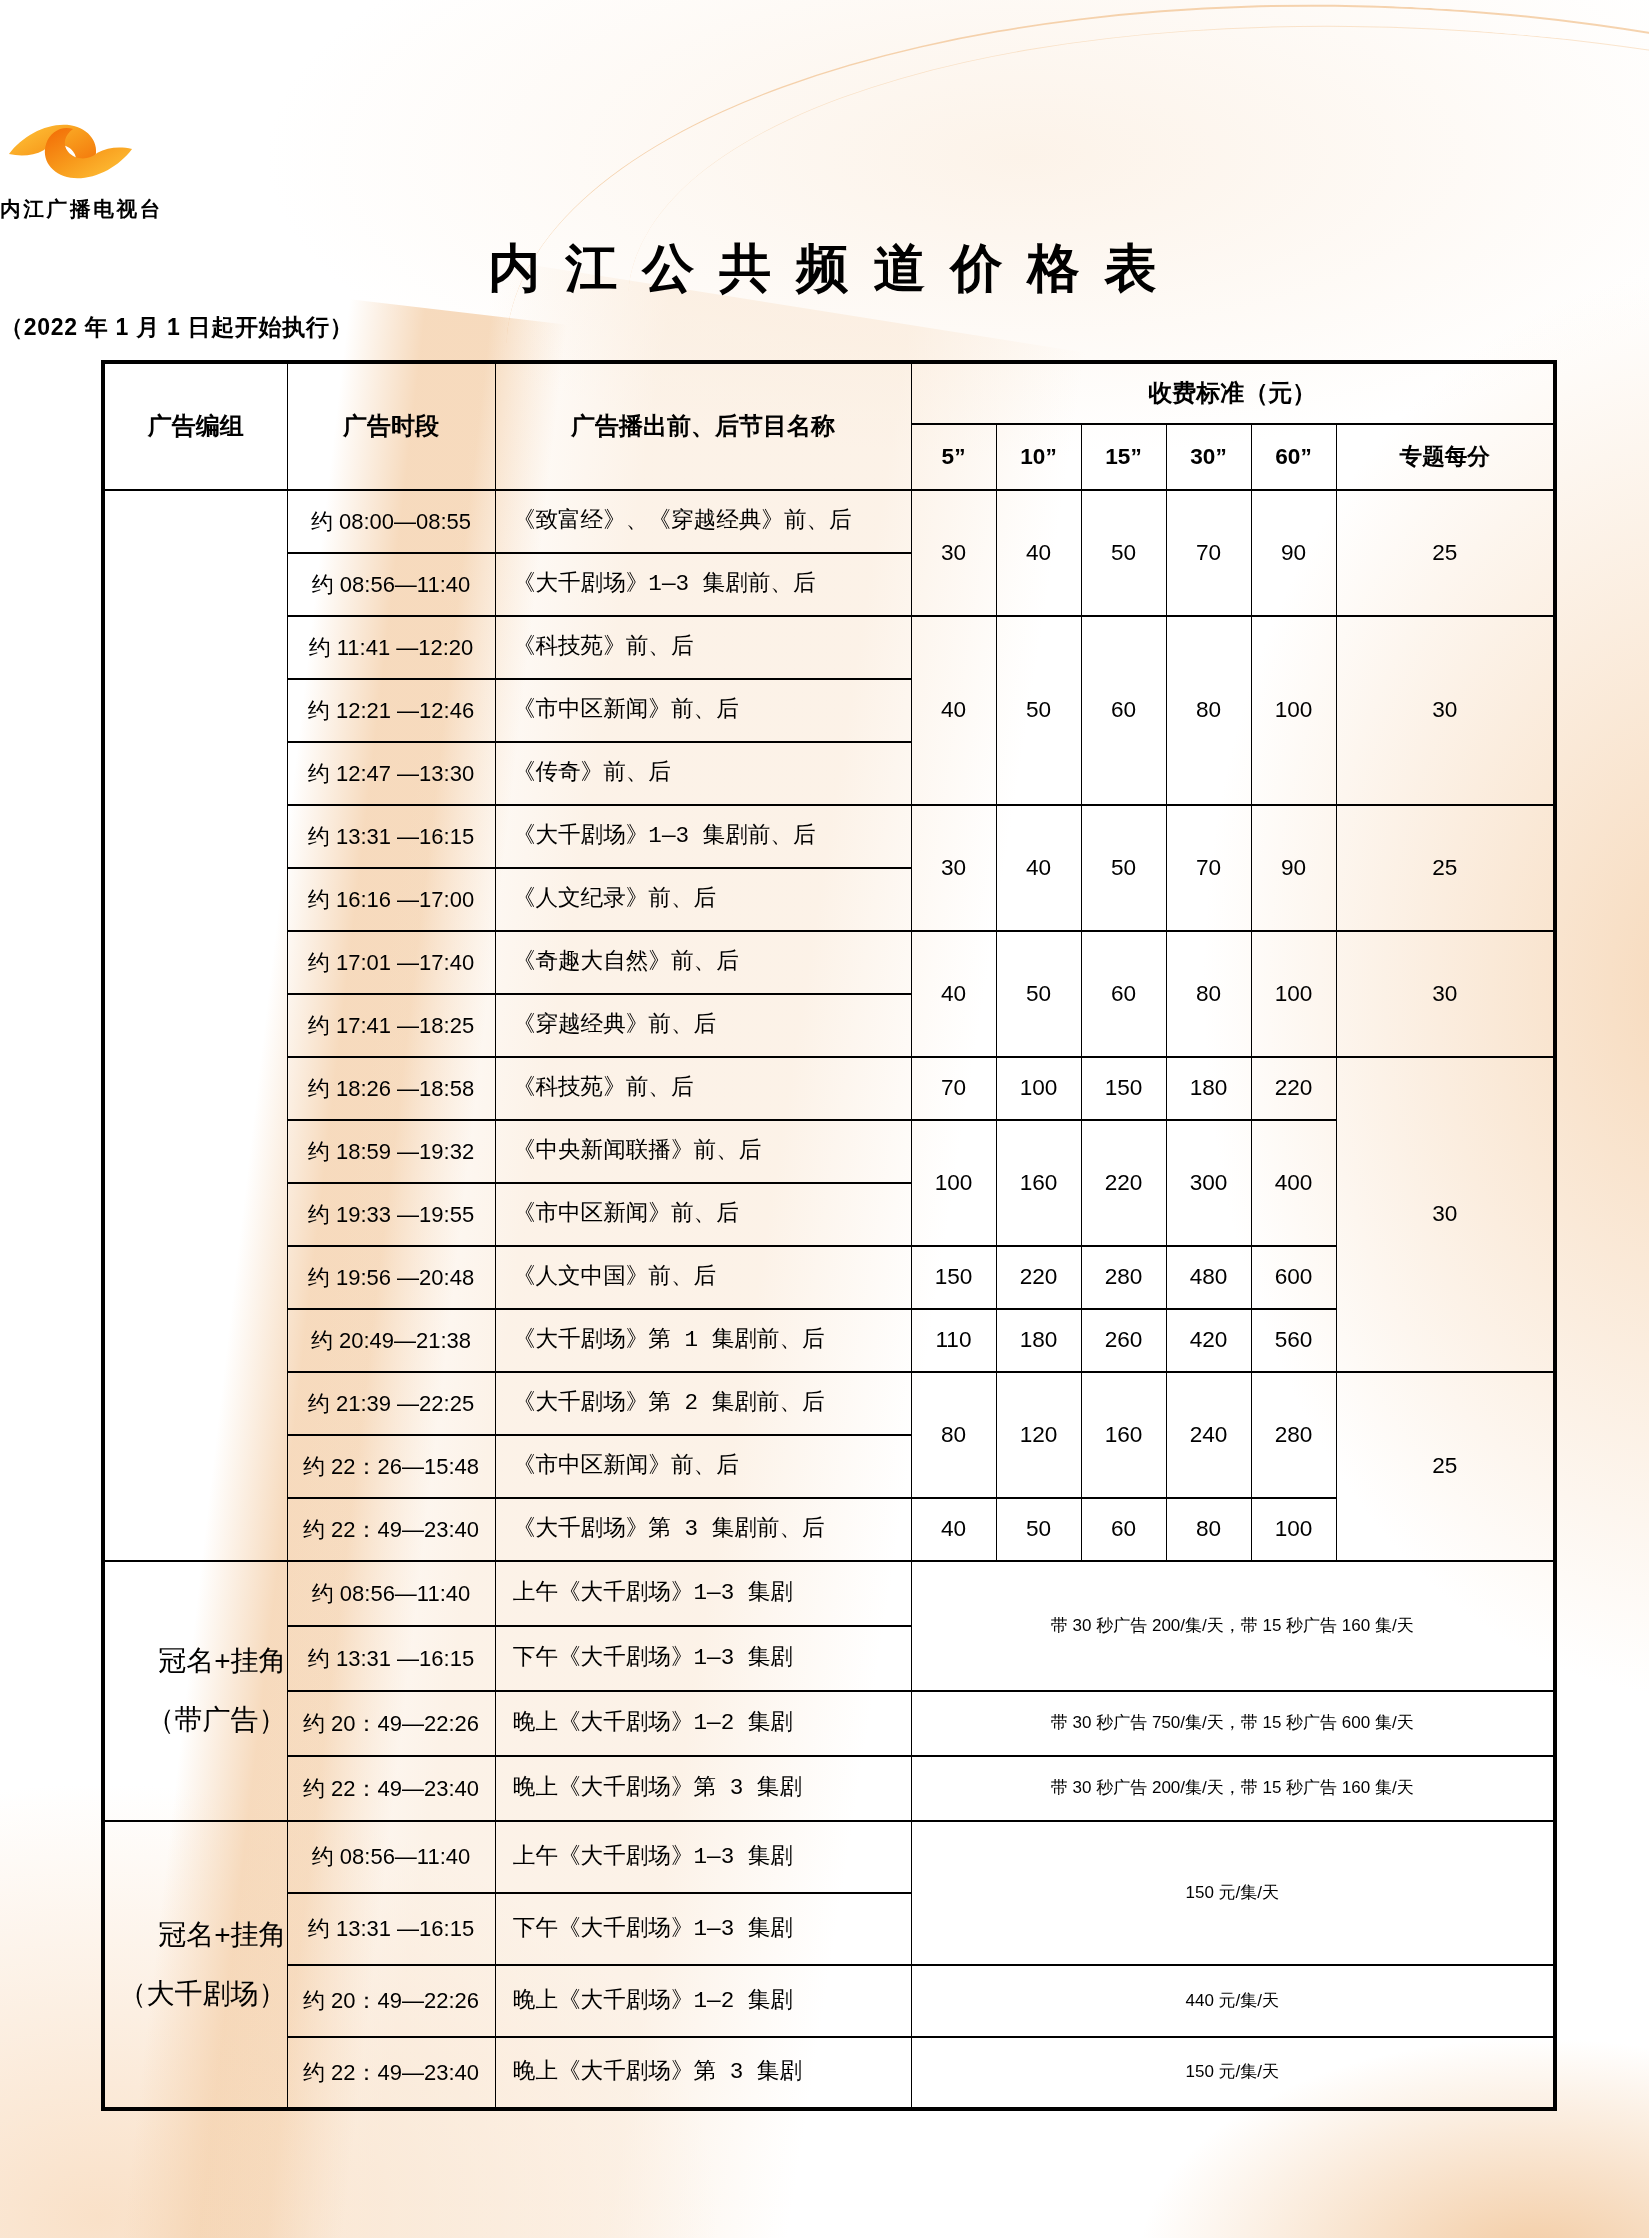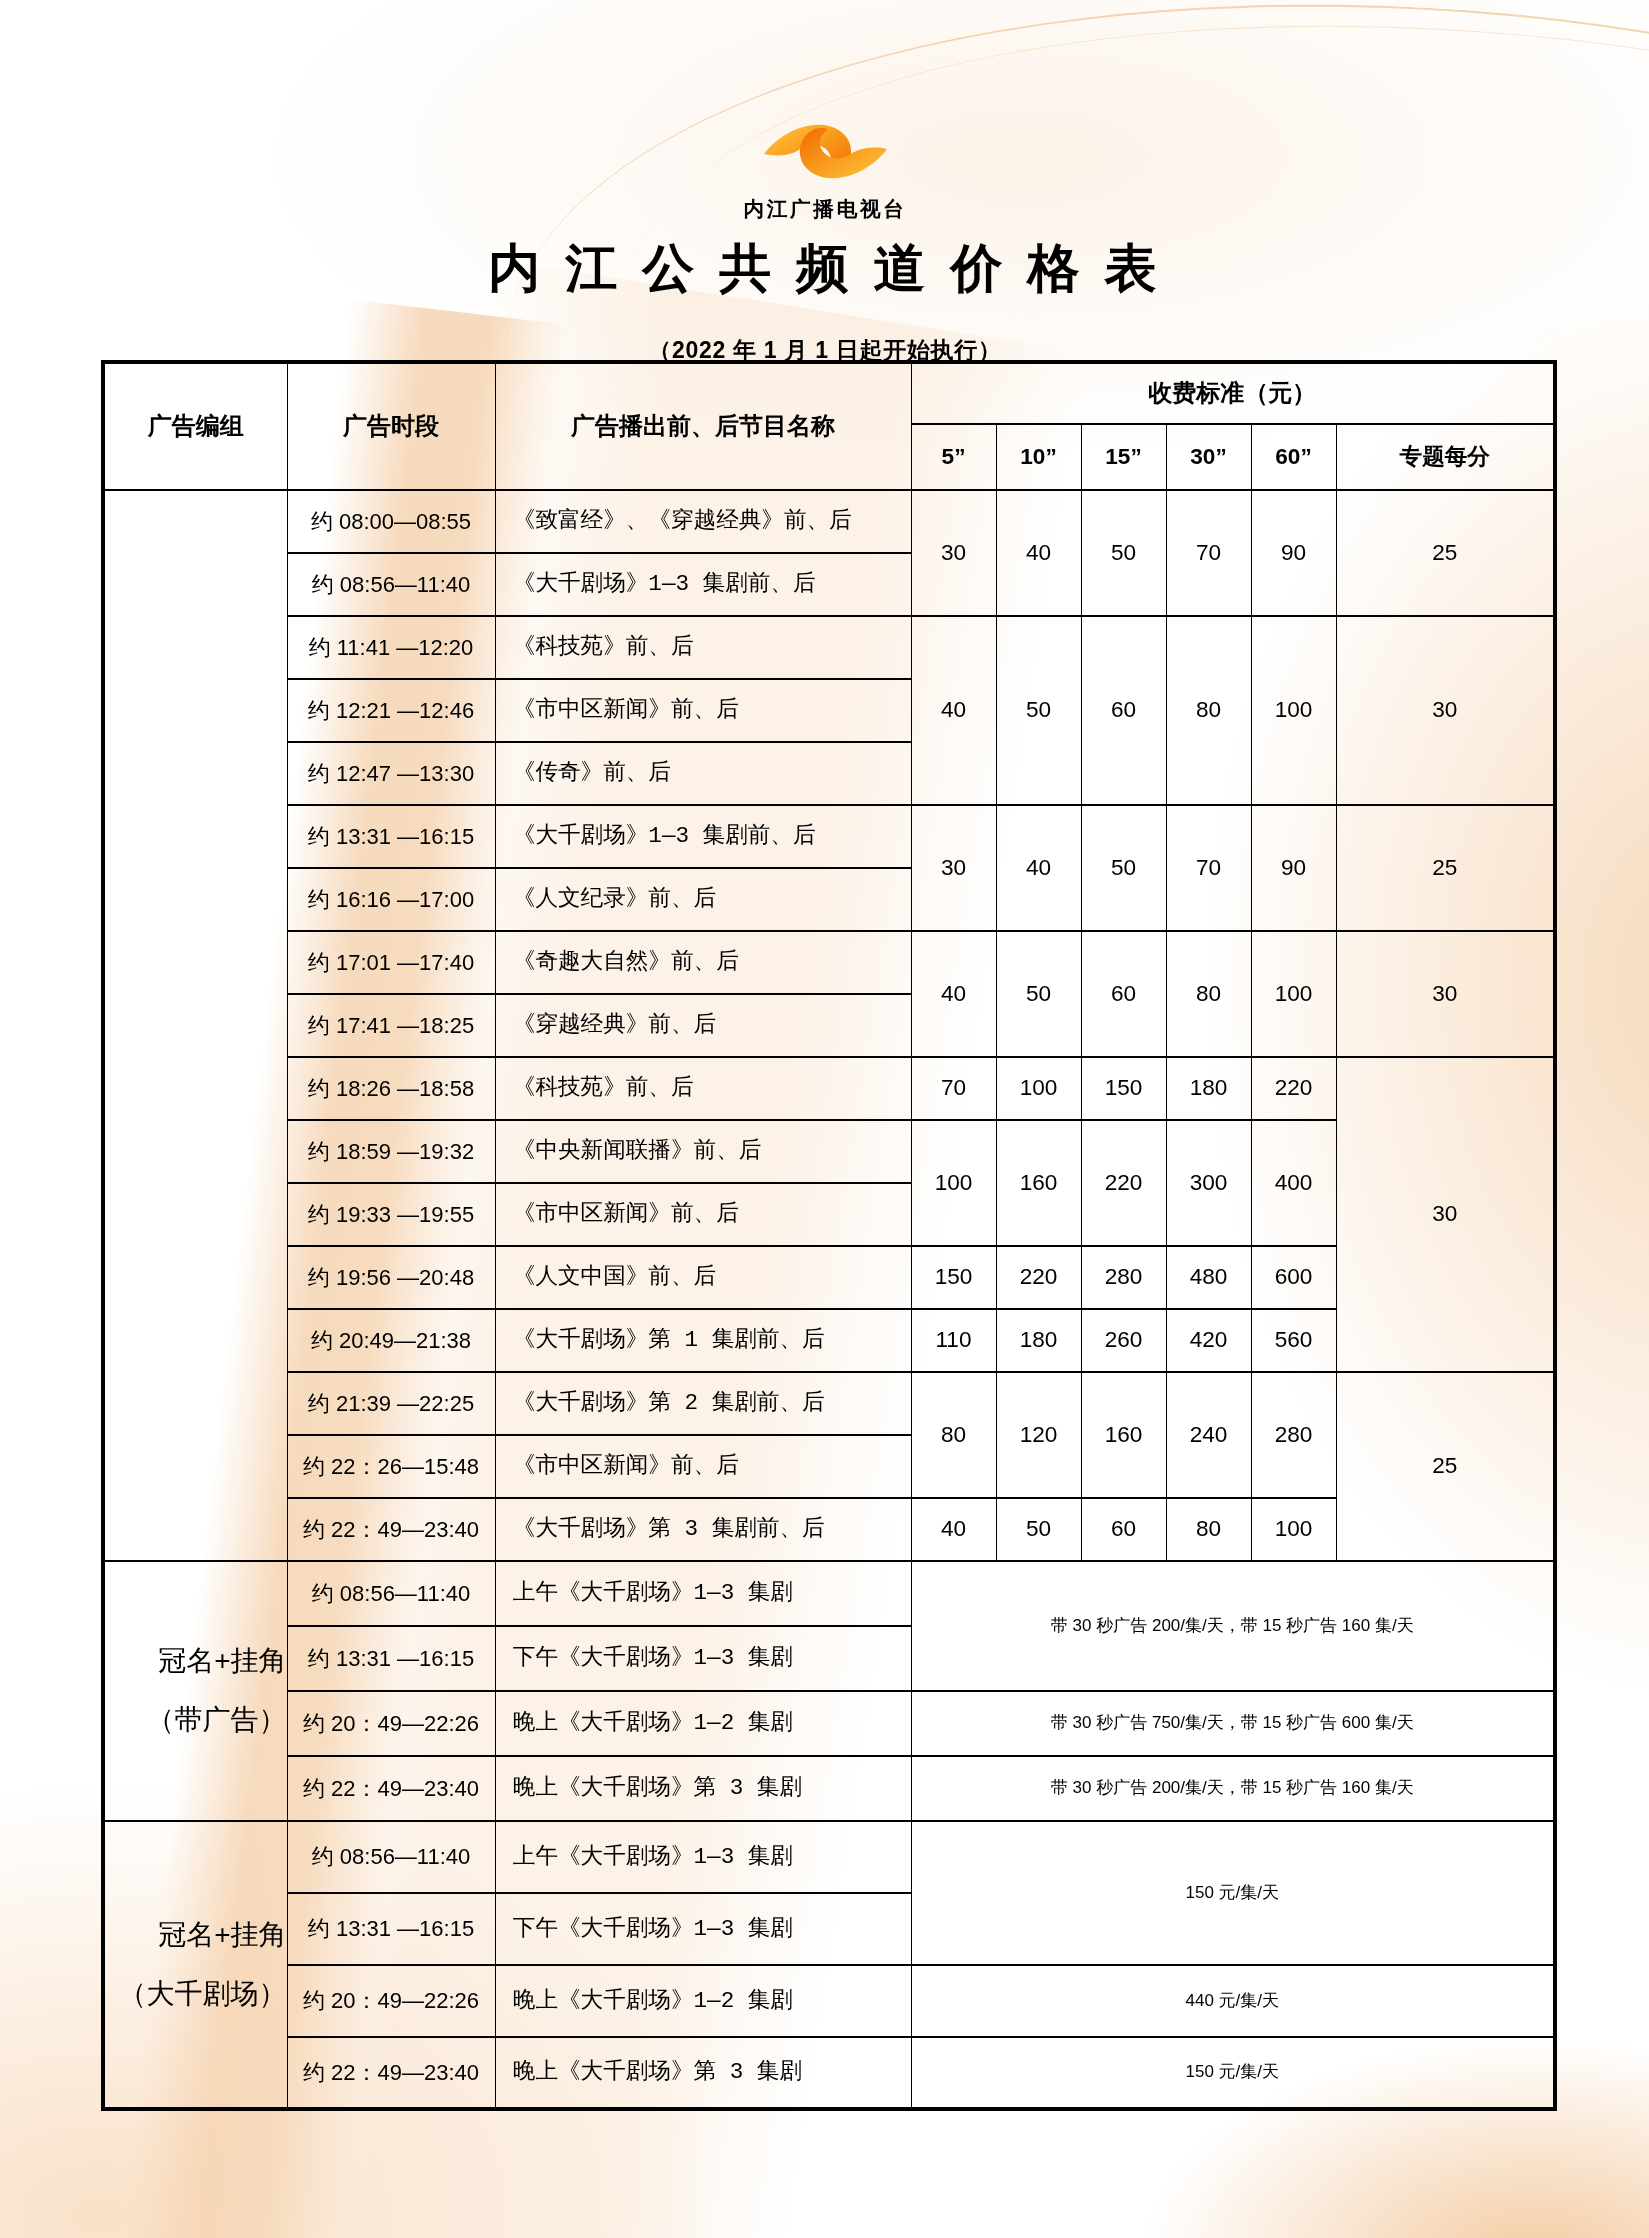--- a/index.html
+++ b/index.html
@@ -31,29 +31,29 @@
     position:absolute;left:505px;top:6.6px;width:1795px;height:764px;border-radius:50%;
     border-top:2.7px solid rgba(242,196,148,0.75);transform:rotate(3deg);pointer-events:none;
   }
   .arc2{
     position:absolute;left:625px;top:33px;width:1728px;height:665px;border-radius:50%;
     border-top:1.3px solid rgba(245,207,166,0.55);transform:rotate(5deg);pointer-events:none;
   }
   
   .brand{
     position:absolute;top:113px;left:0;right:0;
-    display:flex;flex-direction:column;align-items:center;gap:5.3px;
+    display:flex;flex-direction:column;gap:5.3px;
   }
   .brand-name{font-size:20.6px;font-weight:700;letter-spacing:2.7px;}
   .page-title{
     position:absolute;top:234px;left:0;right:0;text-align:center;
     font-size:52px;font-weight:700;letter-spacing:5.3px;white-space:nowrap;
   }
   .page-subtitle{
-    position:absolute;top:335px;left:0;right:0;text-align:center;
+    position:absolute;top:312px;left:0;right:0;
     font-size:23px;font-weight:700;letter-spacing:0.7px;
   }
   
   table.ptable{
     position:absolute;left:101px;top:360px;
     border-collapse:collapse;table-layout:fixed;
     border:4px solid #000;
   }
   .ptable th,.ptable td{
     border:1.3px solid #000;border-top-width:2px;border-bottom-width:2px;

